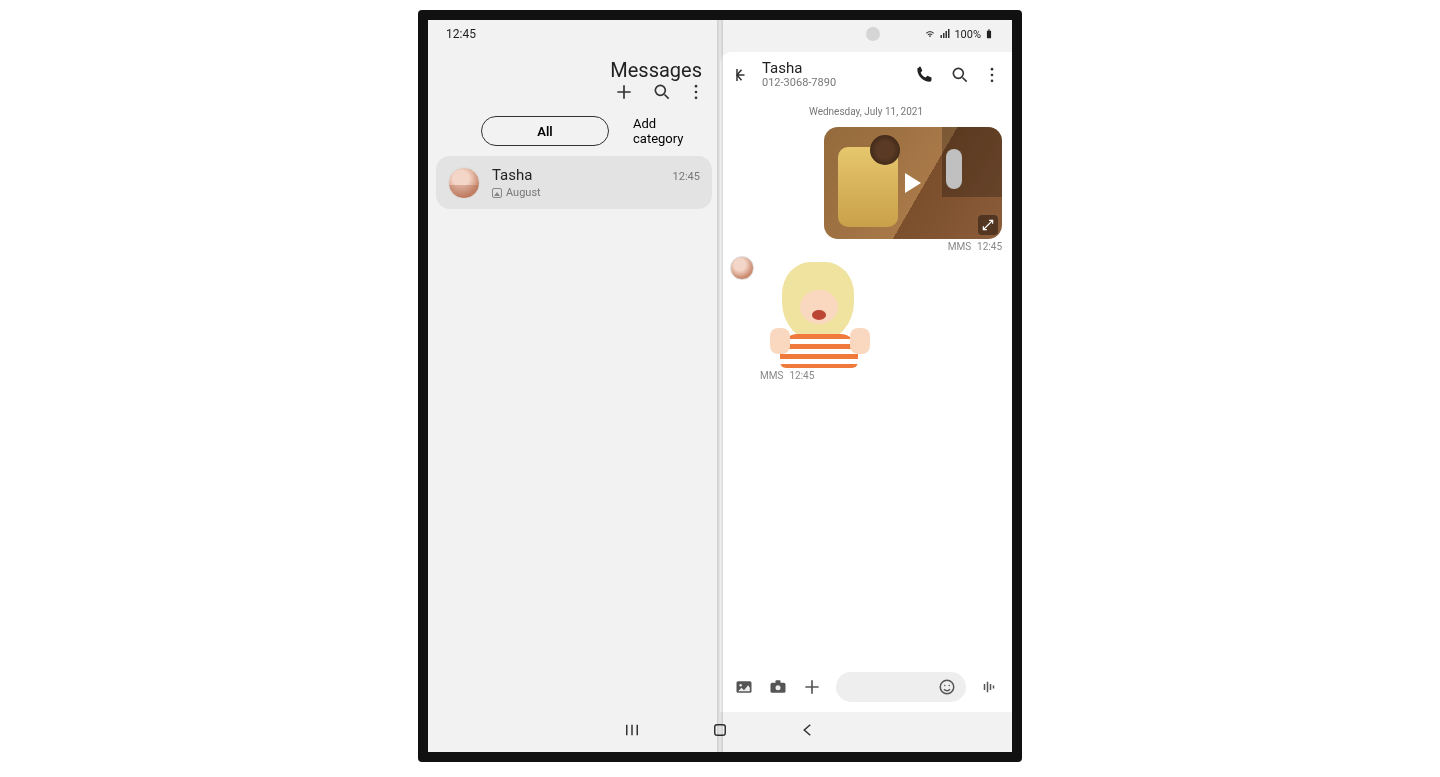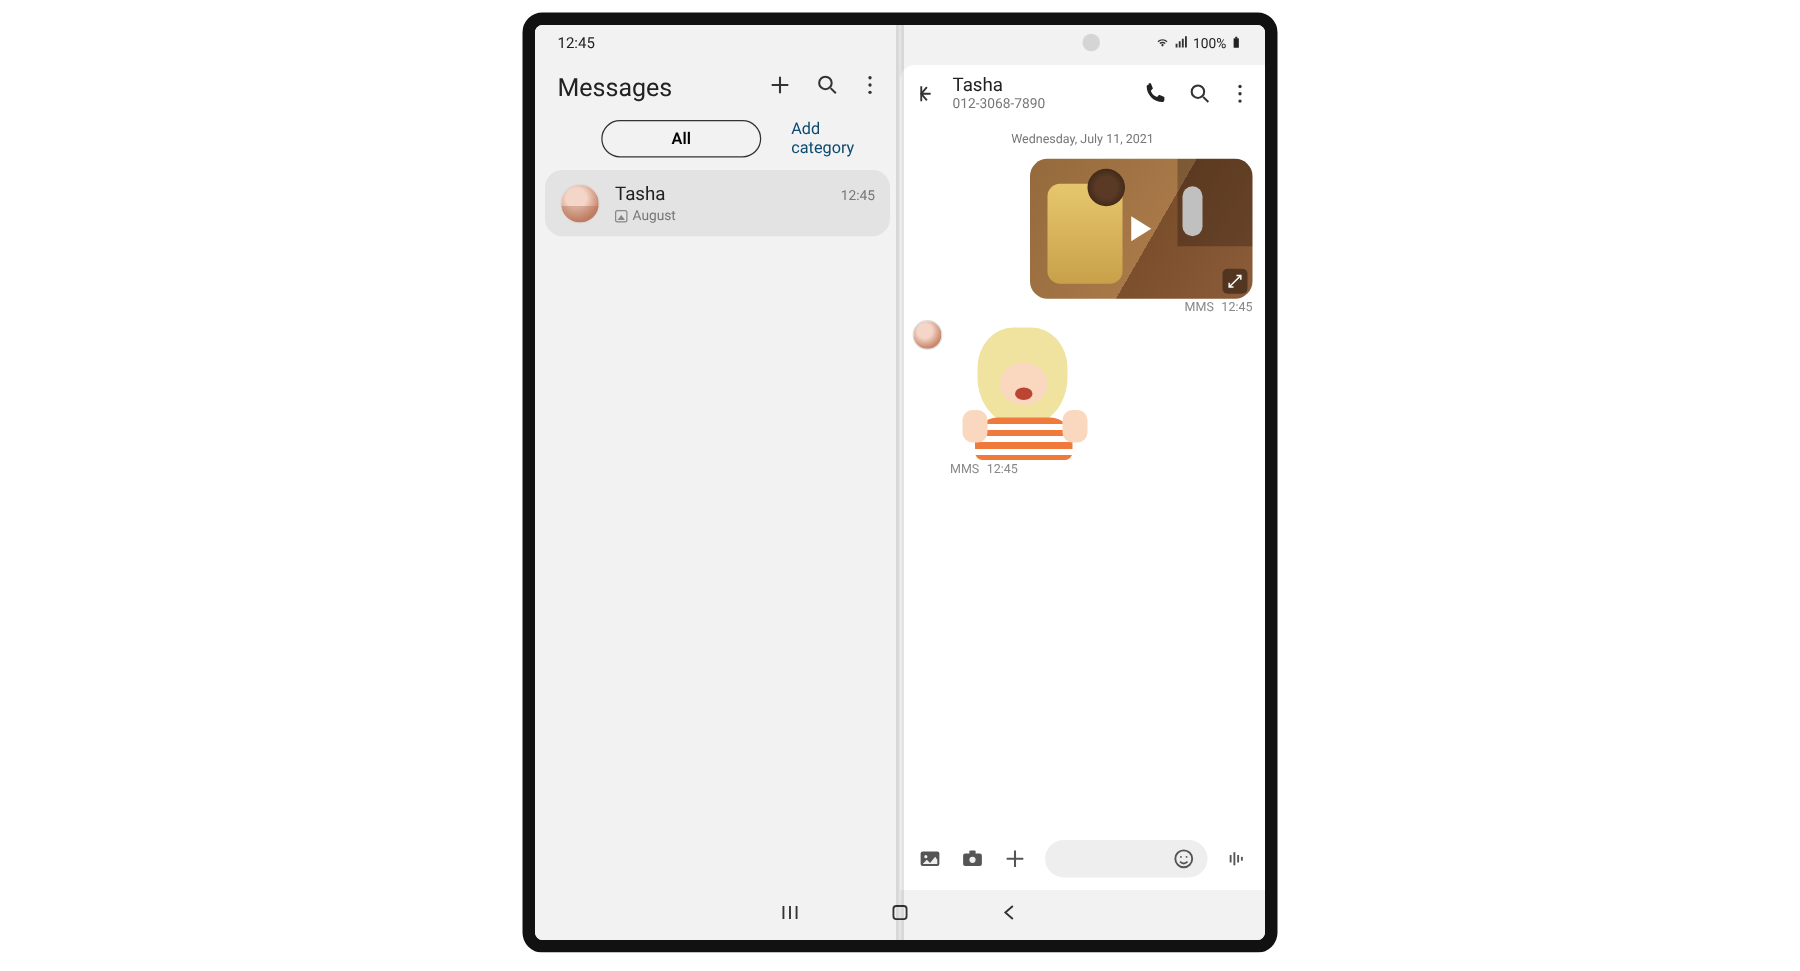--- a/index.html
+++ b/index.html
@@ -9,21 +9,21 @@
     font-family: -apple-system, BlinkMacSystemFont, "Segoe UI", Roboto, Arial, sans-serif;
     display: flex;
     justify-content: center;
     align-items: flex-start;
     padding-top: 10px;
   }
   .device {
     width: 604px;
     height: 752px;
     border: 10px solid #111;
-    border-radius: 16px;
+    border-radius: 4px;
     position: relative;
     overflow: hidden;
     background: #f2f2f2;
   }
   .hinge {
     position: absolute;
     left: 50%;
     top: -10px;
     bottom: -10px;
     width: 6px;
@@ -71,23 +71,24 @@
     width: 50%;
     background: #ffffff;
     display: flex;
     flex-direction: column;
     border-top-left-radius: 12px;
     margin-top: 4px;
   }
 
   .lp-header {
     display: flex;
-    align-items: flex-start;
+    align-items: flex-end;
     justify-content: space-between;
     padding: 10px 18px 6px 18px;
+    flex-direction: column;
   }
   .lp-title { font-size: 20px; font-weight: 400; color: #222; }
   .lp-actions { display: flex; align-items: center; gap: 18px; }
   .icon-btn { width: 20px; height: 20px; display: flex; align-items: center; justify-content: center; cursor: pointer; color: #333; }
 
   .lp-tabs {
     display: flex;
     align-items: center;
     padding: 8px 14px;
     gap: 16px;
@@ -100,21 +101,21 @@
     border: 1px solid #333;
     border-radius: 16px;
     display: flex;
     align-items: center;
     justify-content: center;
     font-size: 13px;
     font-weight: 600;
     cursor: pointer;
     background: transparent;
   }
-  .add-cat { font-size: 13px; color: #0c4a6e; cursor: pointer; margin-left: 8px;}
+  .add-cat { font-size: 13px; color: #000000; cursor: pointer; margin-left: 8px;}
 
   .conv-item {
     margin: 2px 8px;
     padding: 10px 12px;
     background: #e3e3e3;
     border-radius: 14px;
     display: flex;
     align-items: center;
     gap: 12px;
     cursor: pointer;

